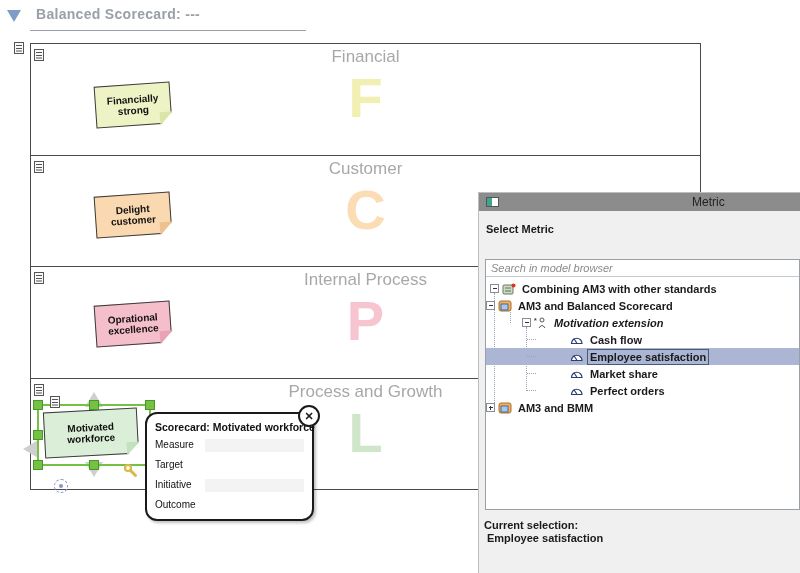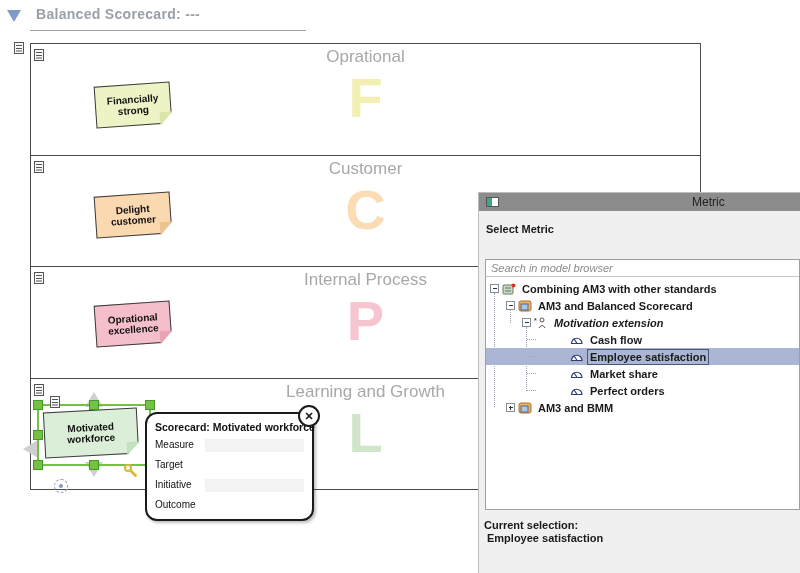--- a/index.html
+++ b/index.html
@@ -85,21 +85,21 @@
   .dlg-heading{position:absolute;left:7px;top:30px;font-size:11px;font-weight:bold;color:#1a1a1a;}
   .browser-panel{position:absolute;left:6px;top:66px;width:315px;height:251px;background:#fff;
             border:1px solid #9aa0a8;box-sizing:border-box;}
   .search{display:block;width:100%;height:17px;border:none;border-bottom:1px solid #c4c8d0;
             font-style:italic;font-size:11px;color:#555;padding:1px 5px;box-sizing:border-box;
             background:#fff;outline:none;font-family:"Liberation Sans",sans-serif;}
   .search::placeholder{color:#8a8a8a;font-style:italic;}
   .tree{position:relative;height:229px;overflow:hidden;padding-top:3px;}
   .trow{height:17px;display:flex;align-items:center;font-size:11px;font-weight:bold;
         color:#1a1a1a;position:relative;white-space:nowrap;cursor:default;}
-  .lvl0{padding-left:4px}.lvl1{padding-left:20px}.lvl2{padding-left:36px}.lvl3{padding-left:84px}
+  .lvl0{padding-left:4px}.lvl1{}.lvl2{padding-left:36px}.lvl3{padding-left:84px}
   .expand{width:9px;height:9px;border:1px solid #848c98;background:#fff;position:relative;
           margin-right:3px;flex:none;box-sizing:border-box;}
   .expand::before{content:"";position:absolute;left:1.5px;top:3px;width:4px;height:1px;background:#333;}
   .expand.plus::after{content:"";position:absolute;left:3px;top:1.5px;width:1px;height:4px;background:#333;}
   .ticon{margin-right:3px;flex:none;display:inline-flex;}
   .tlabel{padding:0 3px;line-height:14px;}
   .trow.sel{background:#aab6d3;}
   .trow.sel .tlabel{border:1px solid #4a5878;padding:0 2px;}
   .trow.it .tlabel{font-style:italic;font-weight:600;}
   .g{position:absolute;width:0;border-left:1px dotted #9aa4b8;}
@@ -127,21 +127,21 @@
 
   <div class="lane" style="top:43px;height:113px">
     <span class="corner-icon">
       <svg width="10" height="12">
           <rect x="0.5" y="0.5" width="9" height="11" fill="#fafafa" stroke="#555"></rect>
           <line x1="2" y1="3.5" x2="8" y2="3.5" stroke="#555"></line>
           <line x1="2" y1="6.5" x2="8" y2="6.5" stroke="#555"></line>
           <line x1="2" y1="9" x2="8" y2="9" stroke="#555"></line>
         </svg>
     </span>
-    <div class="lane-title">Oprational</div>
+    <div class="lane-title">Financial</div>
     <div class="lane-letter lf">F</div>
   </div>
 
   <div class="lane" style="top:155px;height:112px">
     <span class="corner-icon">
       <svg width="10" height="12">
           <rect x="0.5" y="0.5" width="9" height="11" fill="#fafafa" stroke="#555"></rect>
           <line x1="2" y1="3.5" x2="8" y2="3.5" stroke="#555"></line>
           <line x1="2" y1="6.5" x2="8" y2="6.5" stroke="#555"></line>
           <line x1="2" y1="9" x2="8" y2="9" stroke="#555"></line>
@@ -166,21 +166,21 @@
 
   <div class="lane" style="top:378px;height:112px">
     <span class="corner-icon">
       <svg width="10" height="12">
           <rect x="0.5" y="0.5" width="9" height="11" fill="#fafafa" stroke="#555"></rect>
           <line x1="2" y1="3.5" x2="8" y2="3.5" stroke="#555"></line>
           <line x1="2" y1="6.5" x2="8" y2="6.5" stroke="#555"></line>
           <line x1="2" y1="9" x2="8" y2="9" stroke="#555"></line>
         </svg>
     </span>
-    <div class="lane-title">Learning and Growth</div>
+    <div class="lane-title">Process and Growth</div>
     <div class="lane-letter ll">L</div>
   </div>
 
   <div class="note note-1">Financially strong</div>
   <div class="note note-2">Delight customer</div>
   <div class="note note-3">Oprational excellence</div>
 
   <span class="arrow arrow-up"></span>
   <span class="arrow arrow-down"></span>
   <span class="arrow arrow-left"></span>

